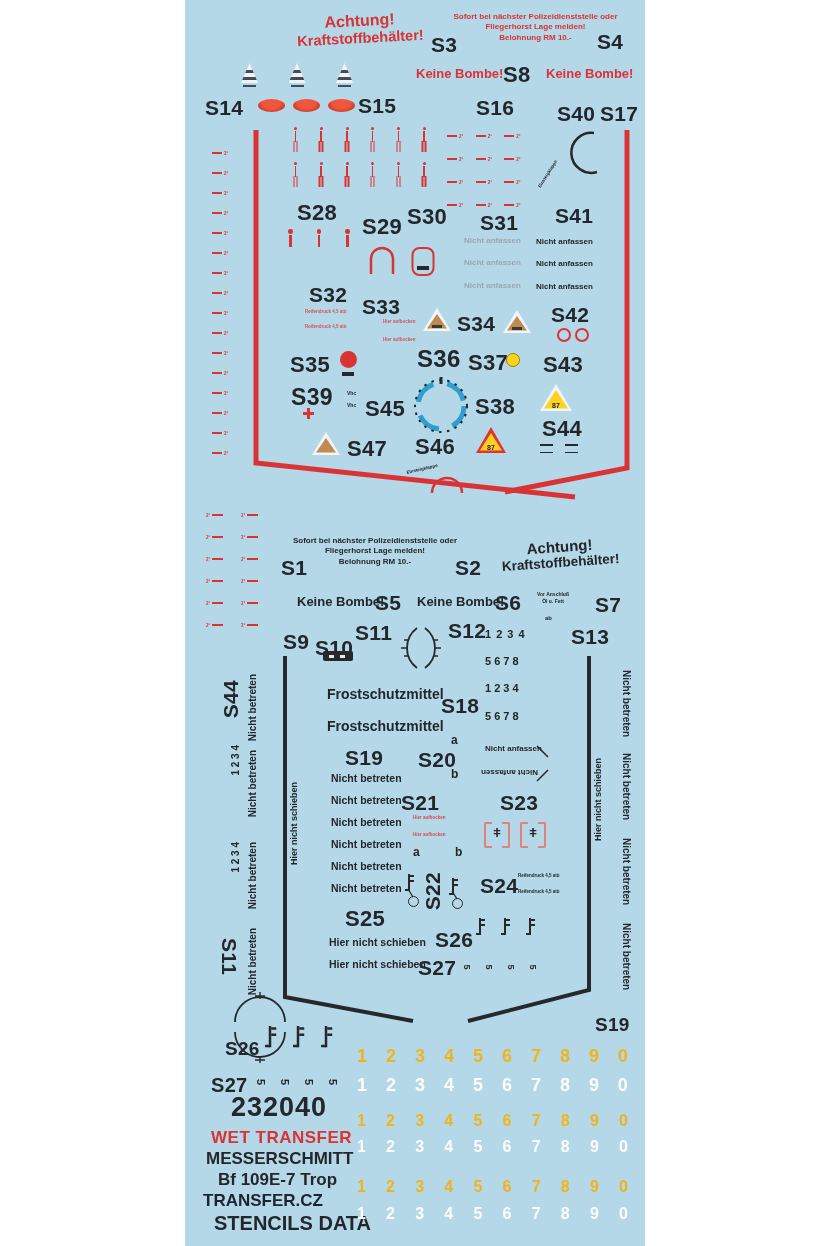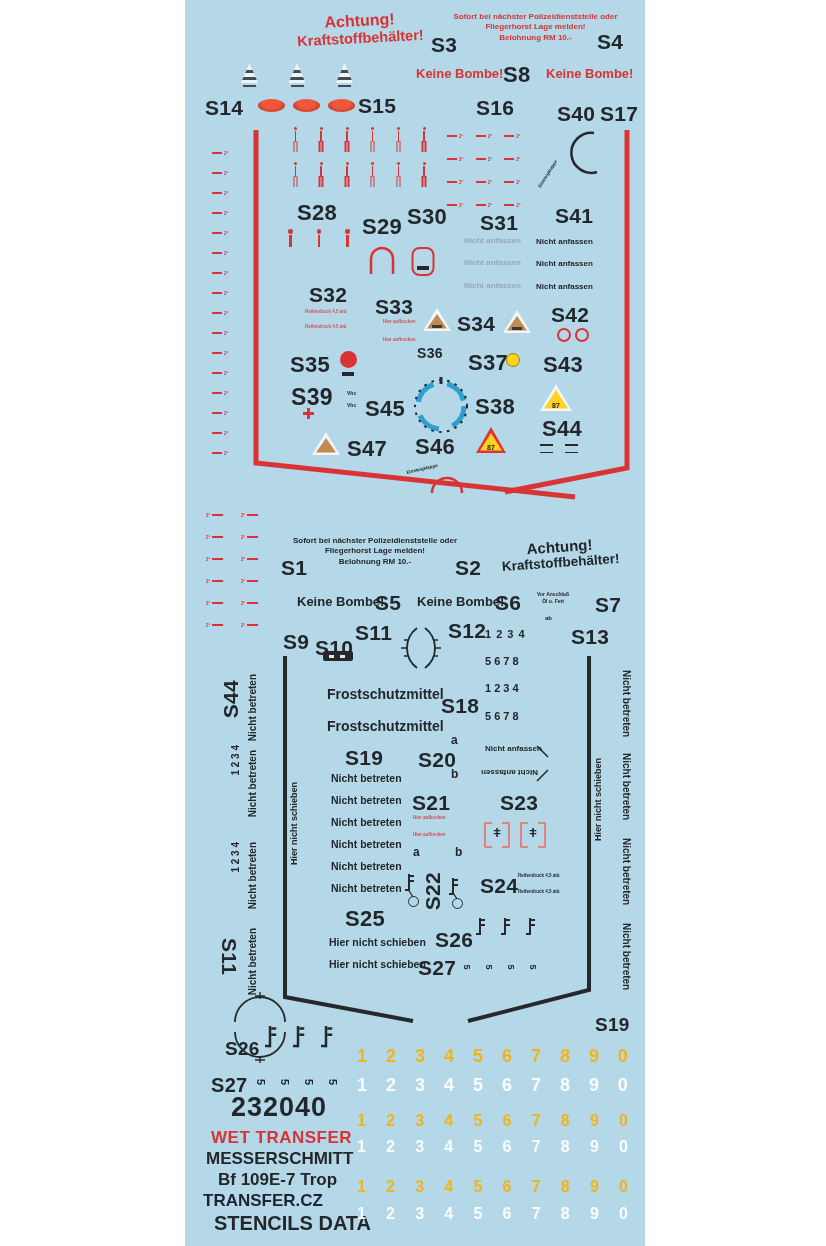--- a/index.html
+++ b/index.html
@@ -279,21 +279,21 @@
   <span class="p gtxt" style="left:279px;top:236px;font-size:8px">Nicht anfassen</span>
   <span class="p btxt" style="left:351px;top:237px;font-size:8px">Nicht anfassen</span>
   <span class="p gtxt" style="left:279px;top:258px;font-size:8px">Nicht anfassen</span>
   <span class="p btxt" style="left:351px;top:259px;font-size:8px">Nicht anfassen</span>
   <span class="p gtxt" style="left:279px;top:281px;font-size:8px">Nicht anfassen</span>
   <span class="p btxt" style="left:351px;top:282px;font-size:8px">Nicht anfassen</span>
 
   <span class="p L" style="left:124px;top:283px">S32</span>
   <span class="p rtxt" style="left:120px;top:309px;font-size:4.5px;opacity:.8">Reifendruck 4,5 atü</span>
   <span class="p rtxt" style="left:120px;top:324px;font-size:4.5px;opacity:.8">Reifendruck 4,5 atü</span>
-  <span class="p L" style="left:190px;top:295px">S33</span>
+  <span class="p L" style="left:177px;top:295px">S33</span>
   <span class="p rtxt" style="left:198px;top:319px;font-size:4.5px;opacity:.8">Hier aufbocken</span>
   <span class="p rtxt" style="left:198px;top:337px;font-size:4.5px;opacity:.8">Hier aufbocken</span>
 
   <div class="tri" style="left:238px;top:308px;width:28px;height:23px;">
     <div class="out" style="background:#f3f6f8"></div>
     <div class="in" style="background:#c08a50"></div>
     <div class="bar"></div>
   </div>
   <span class="p L" style="left:272px;top:312px">S34</span>
   <div class="tri" style="left:318px;top:310px;width:28px;height:23px;">
@@ -301,21 +301,21 @@
     <div class="in" style="background:#c08a50"></div>
     <div class="bar"></div>
   </div>
   <span class="p L" style="left:366px;top:303px">S42</span>
   <div class="rring" style="left:372px;top:328px"></div>
   <div class="rring" style="left:390px;top:328px"></div>
 
   <span class="p L" style="left:105px;top:352px;font-size:22px">S35</span>
   <div class="rdot" style="left:155px;top:351px"></div>
   <div class="tbar" style="left:157px;top:372px"></div>
-  <span class="p L" style="left:232px;top:345px;font-size:14px">S36</span>
+  <span class="p L" style="left:232px;top:345px;font-size:24px">S36</span>
   <span class="p L" style="left:283px;top:350px;font-size:22px">S37</span>
   <div class="p" style="left:321px;top:353px;width:12px;height:12px;border-radius:50%;background:#ffd21e;border:1.5px solid #9a8200;"></div>
   <span class="p L" style="left:358px;top:352px;font-size:22px">S43</span>
 
   <span class="p L" style="left:106px;top:384px;font-size:23px">S39</span>
   <div class="rcross" style="left:118px;top:408px"></div>
   <span class="p btxt" style="left:162px;top:390px;font-size:5px">Vhc</span>
   <span class="p btxt" style="left:162px;top:402px;font-size:5px">Vhc</span>
   <span class="p L" style="left:180px;top:396px;font-size:22px">S45</span>
   <span class="p L" style="left:290px;top:394px;font-size:22px">S38</span>
@@ -458,21 +458,21 @@
   <span class="p btxt" style="left:300px;top:744px;font-size:8px">Nicht anfassen</span>
   <span class="p btxt" style="left:296px;top:768px;font-size:8px;transform:rotate(180deg)">Nicht anfassen</span>
 
   <span class="p btxt" style="left:146px;top:772px;font-size:10.5px">Nicht betreten</span>
   <span class="p btxt" style="left:146px;top:794px;font-size:10.5px">Nicht betreten</span>
   <span class="p btxt" style="left:146px;top:816px;font-size:10.5px">Nicht betreten</span>
   <span class="p btxt" style="left:146px;top:838px;font-size:10.5px">Nicht betreten</span>
   <span class="p btxt" style="left:146px;top:860px;font-size:10.5px">Nicht betreten</span>
   <span class="p btxt" style="left:146px;top:882px;font-size:10.5px">Nicht betreten</span>
 
-  <span class="p L" style="left:227px;top:791px">S21</span>
+  <span class="p L" style="left:216px;top:791px">S21</span>
   <span class="p rtxt" style="left:228px;top:815px;font-size:4.5px;opacity:.85">Hier aufbocken</span>
   <span class="p rtxt" style="left:228px;top:832px;font-size:4.5px;opacity:.85">Hier aufbocken</span>
   <span class="p L" style="left:315px;top:791px">S23</span>
   <div class="rbrk" style="left:299px;top:822px">
         <span class="vg">ǂ</span>
       </div>
   <div class="rbrk" style="left:335px;top:822px">
         <span class="vg">ǂ</span>
       </div>
 

